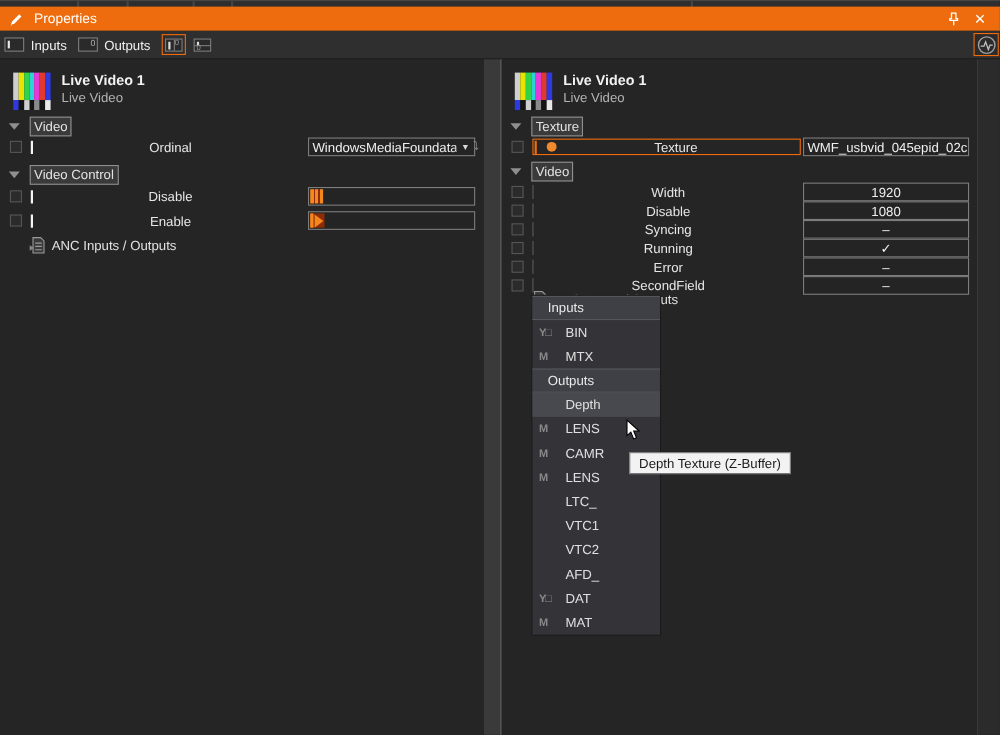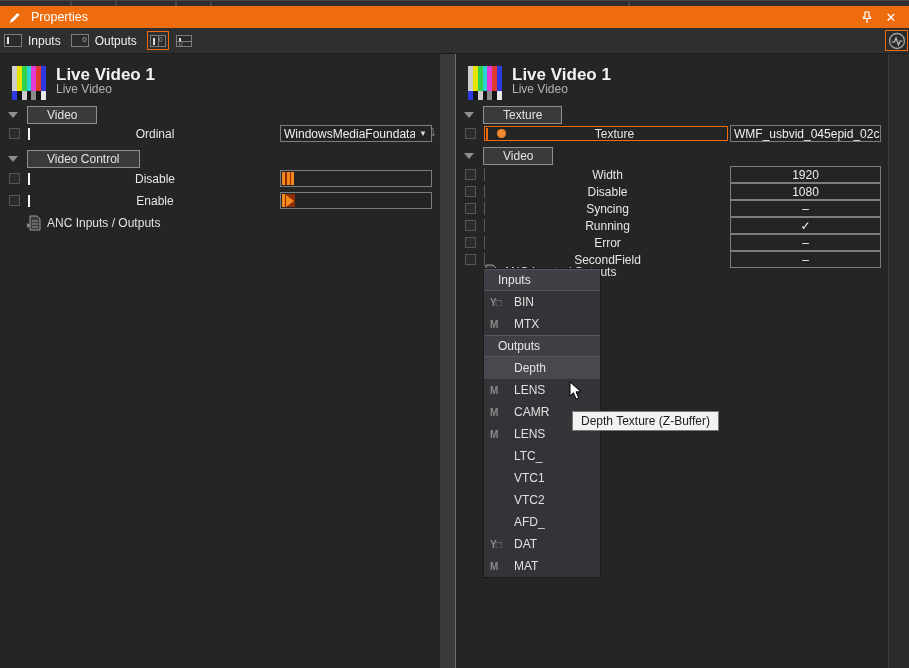--- a/index.html
+++ b/index.html
@@ -33,26 +33,26 @@
   .left-panel{width:440px;background:#252526;position:relative;flex:none;}
   .splitter{width:15px;background:#3a3a3b;border-right:1px solid #6f6f6f;flex:none;}
   .right-panel{width:432px;background:#252526;position:relative;flex:none;}
   .right-margin{flex:1;background:#2b2b2c;border-left:1px solid #3c3c3c;}
   
   .bars-icon{position:absolute;left:12px;top:12px;width:34px;height:34px;display:flex;flex-direction:column;}
   .bars-top{flex:1;display:flex;}
   .bars-top span{flex:1;}
   .bars-bottom{height:9px;display:flex;}
   .bars-bottom span{flex:1;}
-  .hdr-title{position:absolute;left:56px;top:11px;font-weight:bold;font-size:17px;color:#f2f2f2;}
+  .hdr-title{position:absolute;left:56px;top:11px;font-weight:bold;font-size:13px;color:#f2f2f2;}
   .hdr-sub{position:absolute;left:56px;top:28px;font-size:12px;color:#b2b2b2;}
   
   .section-row{position:absolute;left:8px;display:flex;align-items:center;height:18px;}
   .tri{width:0;height:0;border-left:5px solid transparent;border-right:5px solid transparent;border-top:6px solid #8f8f8f;margin-right:9px;}
-  .chip{border:1px solid #8f8f8f;background:#3a3a3a;color:#e2e2e2;padding:0 19px;height:16px;line-height:16px;}
+  .chip{border:1px solid #8f8f8f;background:#3a3a3a;color:#e2e2e2;padding:0 3px;height:16px;line-height:16px;}
   
   .prop-row{position:absolute;left:6px;display:flex;align-items:center;height:17px;}
   .cbx{width:9px;height:9px;border:1px solid #565656;background:#2b2b2b;margin:0 8px 0 3px;flex:none;}
   .grip{width:2px;height:12px;background:#f5f5f5;margin-right:4px;flex:none;}
   .grip.orange{background:#ee6c0d;}
   .row-tick{width:1px;height:13px;background:#5a5a5a;margin-right:4px;flex:none;}
   .row-label{flex:1;text-align:center;color:#e6e6e6;padding-right:4px;white-space:nowrap;overflow:hidden;}
   .field{border:1px solid #7d7d7d;background:#242424;height:15px;box-sizing:content-box;display:flex;align-items:center;flex:none;}
   .field.center{justify-content:center;color:#efefef;}
   .dd-text{flex:1;padding-left:3px;white-space:nowrap;overflow:hidden;color:#efefef;}

